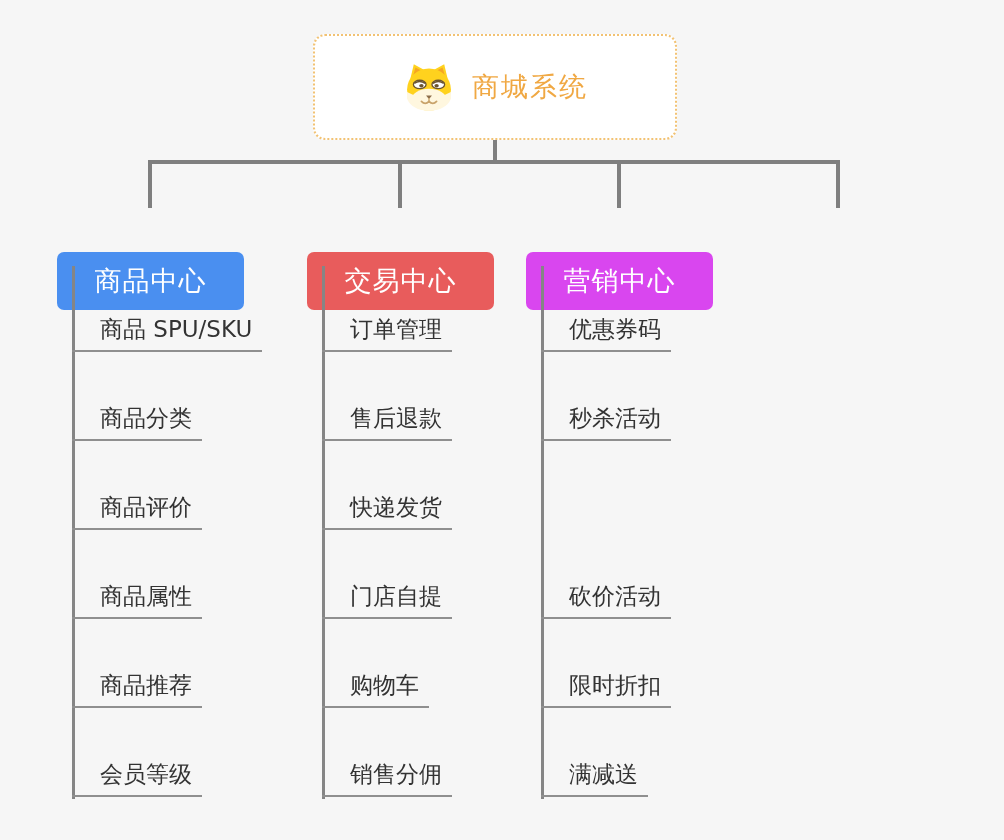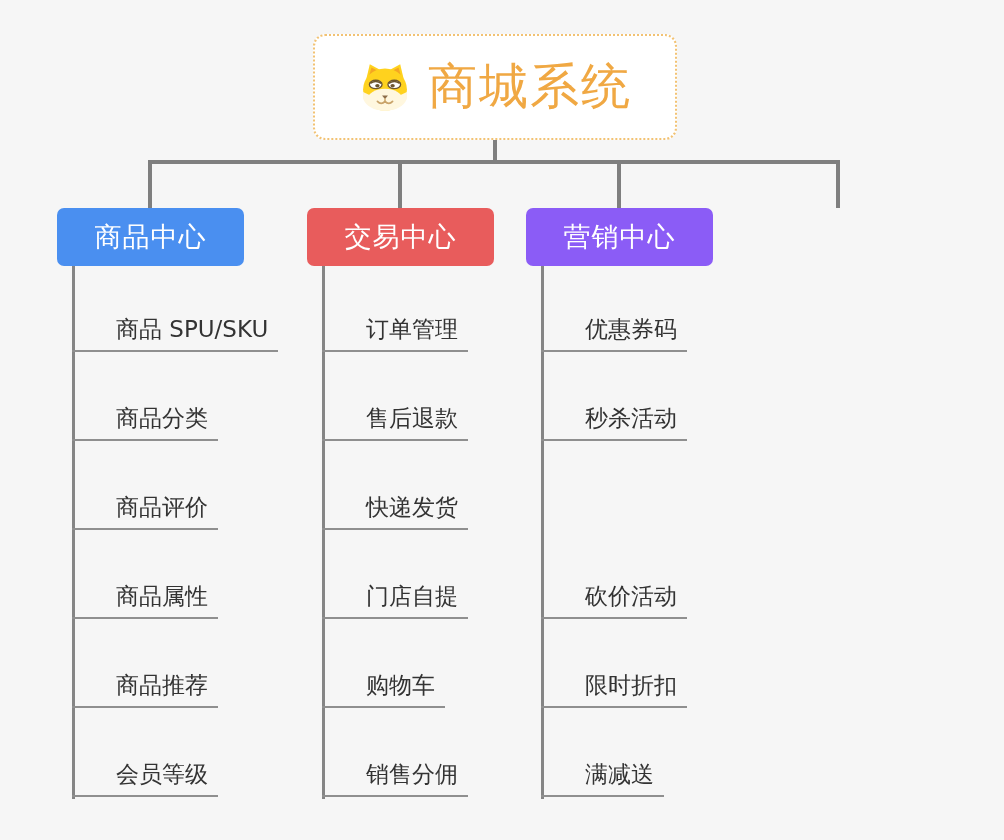--- a/index.html
+++ b/index.html
@@ -11,45 +11,46 @@
   }
   .stage{position:absolute;left:0;top:0;width:1004px;height:840px;}
 
   
   .root-node{
     position:absolute;left:313px;top:34px;width:364px;height:106px;
     background:#ffffff;border:2px dotted #f2c273;border-radius:12px;
     display:flex;align-items:center;justify-content:center;gap:16px;
     box-sizing:border-box;
   }
-  .root-label{font-size:49px;letter-spacing:2px;}
+  .root-label{font-size:27px;letter-spacing:2px;}
 
   
   .connector{position:absolute;background:#7f7f7f;}
   .stub{left:493px;top:140px;width:4px;height:22px;}
   .hbar{left:148px;top:160px;width:692px;height:4px;}
   .drop{top:160px;width:4px;height:48px;}
   .drop-0{left:148px}.drop-1{left:398px}.drop-2{left:617px}.drop-3{left:836px}
 
   
   .branch{position:absolute;top:208px;width:260px;height:632px;}
   .branch.c0{left:57px}.branch.c1{left:307px}.branch.c2{left:526px}.branch.c3{left:745px}
   .branch-header{
     width:187px;height:58px;border-radius:7px;
     color:#ffffff;font-size:27px;letter-spacing:1px;
     display:flex;align-items:center;justify-content:center;
     box-sizing:border-box;
+    margin-top:44px;
   }
   .trunk{position:absolute;left:15px;top:58px;width:3px;height:533px;background:#858585;}
 
   
   .leaf{
     position:absolute;left:15px;
     font-size:23px;line-height:30px;color:#333333;
-    padding:0 10px 6px 44px;
+    padding:0 10px 6px 28px;
     border-bottom:2px solid #8f8f8f;
     white-space:nowrap;
     background:transparent;
   }
   .leaf.r0{top:106px}.leaf.r1{top:195px}.leaf.r2{top:284px}
   .leaf.r3{top:373px}.leaf.r4{top:462px}.leaf.r5{top:551px}
 
   .dog-icon{width:54px;height:54px;flex:0 0 auto;}
 </style>
 </head>
@@ -102,21 +103,21 @@
     <div class="trunk"></div>
     <div class="leaf r0">订单管理</div>
     <div class="leaf r1">售后退款</div>
     <div class="leaf r2">快递发货</div>
     <div class="leaf r3">门店自提</div>
     <div class="leaf r4">购物车</div>
     <div class="leaf r5">销售分佣</div>
   </div>
 
   <div class="branch c2">
-    <div class="branch-header" style="background: #8b5cf6;">营销中心</div>
+    <div class="branch-header" style="background: #d946ef;">营销中心</div>
     <div class="trunk"></div>
     <div class="leaf r0">优惠券码</div>
     <div class="leaf r1">秒杀活动</div>
     <div class="leaf r3">砍价活动</div>
     <div class="leaf r4">限时折扣</div>
     <div class="leaf r5">满减送</div>
   </div>
 
 
 </div>

